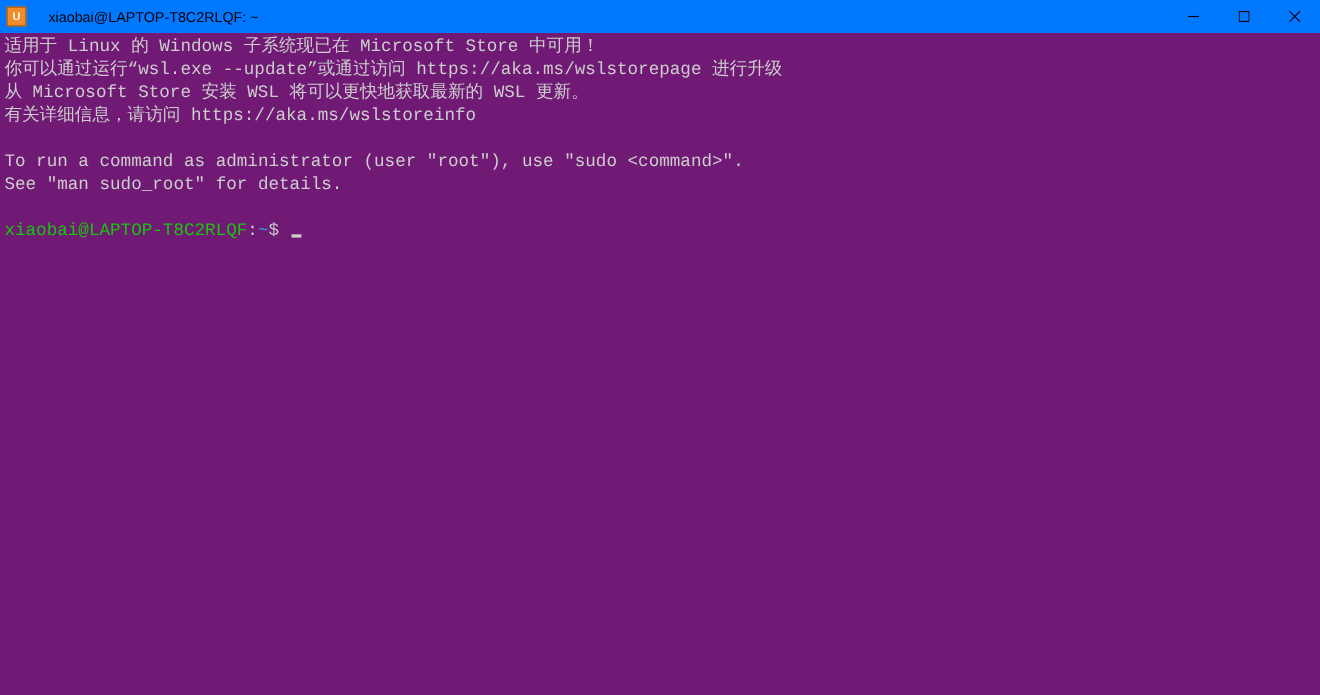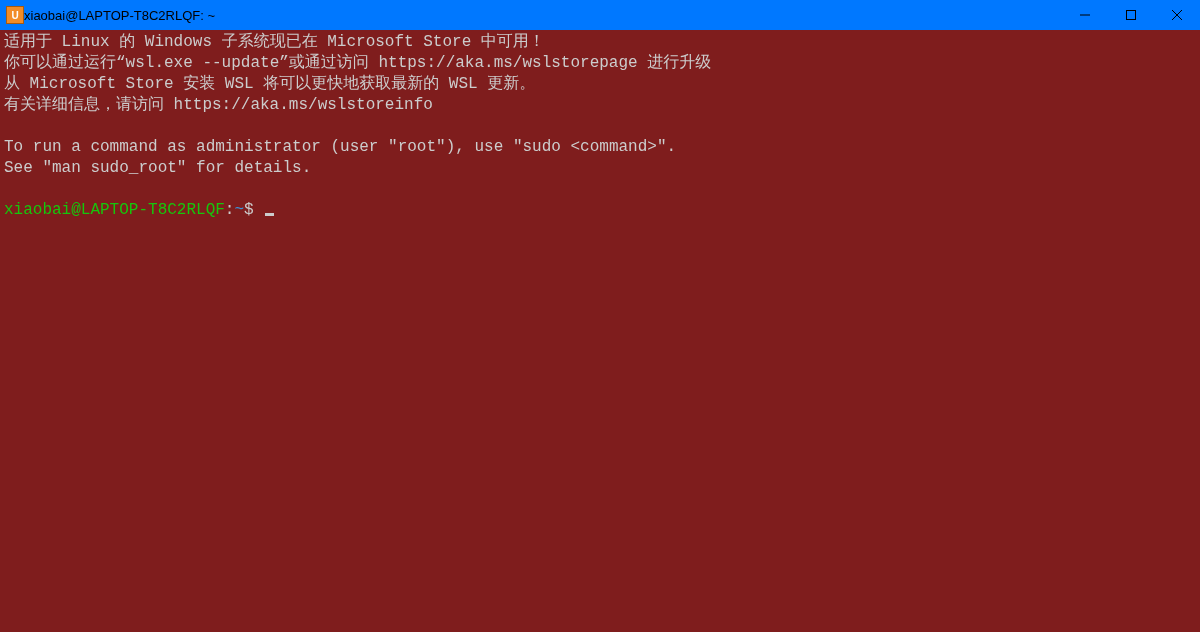--- a/index.html
+++ b/index.html
@@ -15,31 +15,31 @@
     user-select: none;
   }
   .titlebar .app-icon {
     width: 18px; height: 18px;
     margin-left: 6px;
     background: #f28c28;
     border: 1px solid #a85a10;
     display: flex; align-items: center; justify-content: center;
     font-size: 10px; font-weight: bold; color: #fff;
   }
-  .titlebar .title { margin-left: 0; flex: 0 0 auto; color: #000; }
+  .titlebar .title { margin-left: 20px; flex: 0 0 auto; color: #000; }
   .titlebar .spacer { flex: 1 1 auto; }
   .win-btn {
     width: 46px; height: 30px;
     display: flex; align-items: center; justify-content: center;
     color: #000;
   }
   .win-btn svg { stroke: #000; }
   .terminal {
     flex: 1 1 auto;
-    background: #7f1d1d;
+    background: #701a75;
     color: #cccccc;
     font-family: "NSimSun","SimSun","Consolas","Courier New",monospace;
     font-size: 16px;
     line-height: 21px;
     padding: 2px 4px 0 4px;
     white-space: pre;
     letter-spacing: 0px;
   }
   .prompt-user { color: #16c60c; }
   .prompt-path { color: #3a96dd; }

